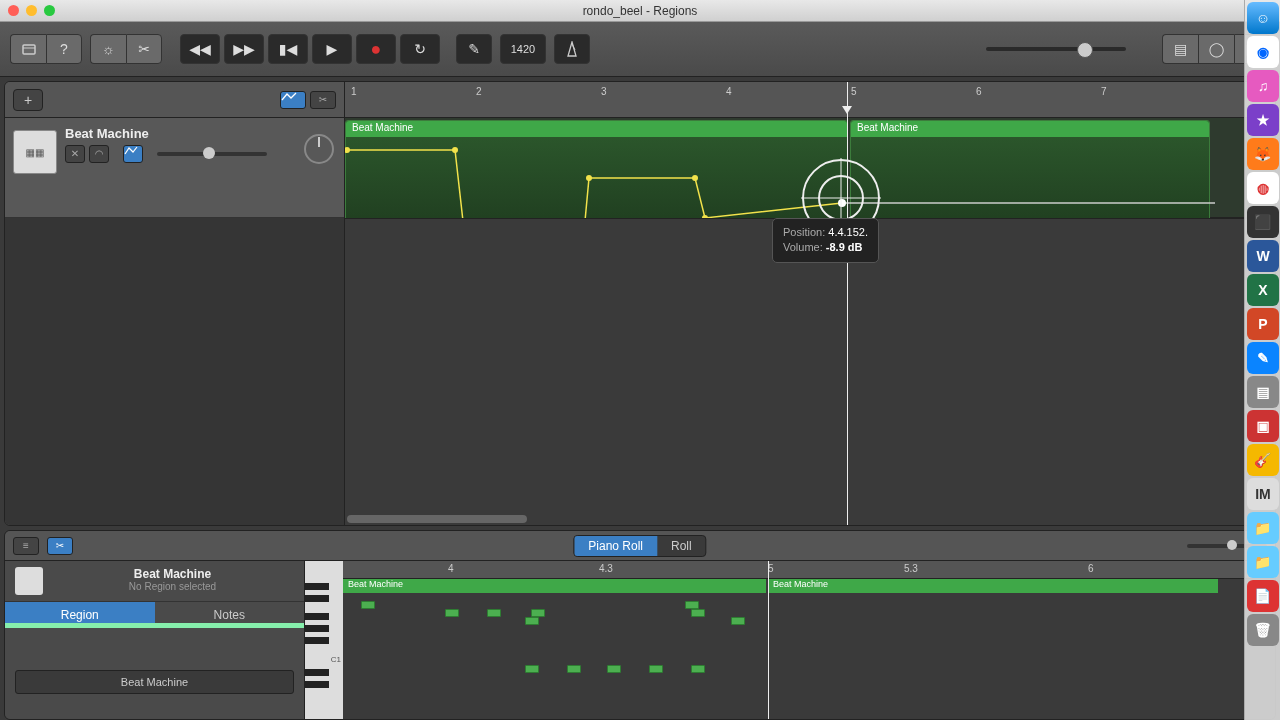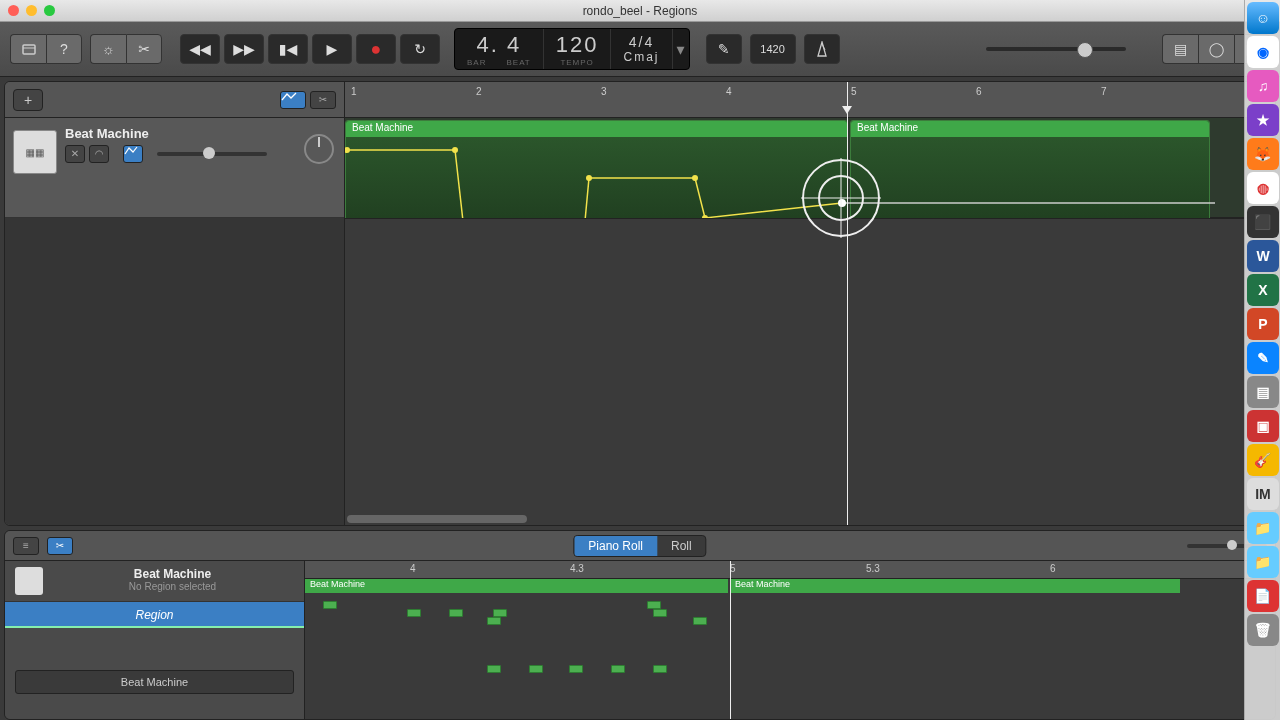--- a/index.html
+++ b/index.html
@@ -79,21 +79,21 @@
 .seg-ctrl div { padding: 3px 14px; font-size: 12px; color: #ccc; }
 .seg-ctrl div.active { background: #3b7fc4; color: #fff; }
 .pr-body { flex: 1; display: flex; }
 .pr-side { width: 300px; background: #4a4a4a; border-right: 1px solid #222; display: flex; flex-direction: column; }
 .pr-info { padding: 6px 10px; text-align: center; border-bottom: 1px solid #333; display: flex; gap: 8px; }
 .pr-info-icon { width: 28px; height: 28px; background: #ddd; border-radius: 3px; }
 .pr-info-txt { flex: 1; }
 .pr-trackname { color: #eee; font-size: 12px; font-weight: 600; }
 .pr-sub { color: #999; font-size: 10px; }
 .pr-tabs { display: flex; height: 26px; }
-.pr-tabs div { flex: 1; text-align: center; font-size: 12px; color: #ccc; line-height: 26px; border-bottom: 2px solid #86efac; font-style: italic; }
+.pr-tabs div { flex: 1; text-align: center; font-size: 12px; color: #ccc; line-height: 26px; border-bottom: 5px solid #86efac; }
 .pr-tabs div.active { background: #3b7fc4; color: #fff; }
 .pr-field { margin: 10px; height: 24px; background: #3a3a3a; border: 1px solid #222; border-radius: 3px; text-align: center; color: #ccc; font-size: 11px; line-height: 22px; margin-top: 42px; }
 .pr-grid-wrap { flex: 1; display: flex; }
 .piano-keys { width: 38px; background: #ddd; position: relative; }
 .piano-keys .black { position: absolute; left: 0; width: 24px; height: 7px; background: #222; }
 .key-label { position: absolute; right: 2px; font-size: 8px; color: #555; }
 .pr-grid { flex: 1; background: #3a3a3a; position: relative; }
 .pr-ruler2 { position: absolute; top: 0; left: 0; right: 0; height: 18px; background: #555; border-bottom: 1px solid #222; color: #ccc; font-size: 10px; }
 .pr-ruler2 span { position: absolute; top: 2px; }
 .pr-region-head { position: absolute; top: 18px; height: 14px; background: #3fa848; color: #fff; font-size: 9px; padding: 0 5px; }
@@ -133,40 +133,20 @@
   </div>
   <div class="transport">
     <div class="tbtn">◀◀</div>
     <div class="tbtn">▶▶</div>
     <div class="tbtn">▮◀</div>
     <div class="tbtn">▶</div>
     <div class="tbtn">
         <span style="color:#d33;font-size:18px;">●</span>
       </div>
     <div class="tbtn">↻</div>
-  </div>
-  <div class="lcd">
-    <div class="lcd-seg">
-      <div class="lcd-val">4. 4</div>
-      <div style="display:flex;gap:20px;justify-content:center">
-          <span class="lcd-label">BAR</span>
-          <span class="lcd-label">BEAT</span>
-        </div>
-    </div>
-    <div class="lcd-seg">
-      <div class="lcd-val">120</div>
-      <div class="lcd-label">TEMPO</div>
-    </div>
-    <div class="lcd-seg">
-      <div class="lcd-val small">4/4</div>
-      <div class="lcd-val small" style="font-size:12px">Cmaj</div>
-    </div>
-    <div class="lcd-seg" style="padding:0 4px">
-        <span style="color:#888">▾</span>
-      </div>
   </div>
   <div class="tbtn dark" style="margin-left:8px">✎</div>
   <div class="tbtn dark" style="width:46px;font-size:11px">1420</div>
   <div class="tbtn dark">
       <svg width="14" height="16">
         <path d="M7 1 L11 15 L3 15 Z" fill="none" stroke="#ccc" stroke-width="1.3"></path>
         <line x1="7" y1="3" x2="10" y2="9" stroke="#ccc"></line>
       </svg>
     </div>
   <div class="spacer"></div>
@@ -247,20 +227,24 @@
         <circle cx="497" cy="67" r="4" fill="#fff"></circle>
       </svg>
       <div class="crosshair">
         <svg width="80" height="80">
             <circle cx="40" cy="40" r="38"></circle>
             <circle cx="40" cy="40" r="22"></circle>
             <line x1="40" y1="0" x2="40" y2="80" stroke="#eee"></line>
             <line x1="0" y1="40" x2="80" y2="40" stroke="#eee"></line>
           </svg>
       </div>
+      <div class="tooltip">
+        <div><span class="lab">Position:</span> <span>4.4.152.</span></div>
+        <div><span class="lab">Volume:</span> <b>-8.9 dB</b></div>
+      </div>
     </div>
     <div class="emptylane">
       <div class="scroll-h"></div>
     </div>
   </div>
 </div>
 
 <div class="pianoroll">
   <div class="pr-top">
     <div class="mini-btn" style="width:26px">≡</div>
@@ -278,28 +262,39 @@
     <div class="pr-side">
       <div class="pr-info">
         <div class="pr-info-icon"></div>
         <div class="pr-info-txt">
           <div class="pr-trackname">Beat Machine</div>
           <div class="pr-sub">No Region selected</div>
         </div>
       </div>
       <div class="pr-tabs">
         <div class="active">Region</div>
+        <div>Notes</div>
       </div>
       <div class="pr-field">Beat Machine</div>
     </div>
     <div class="pr-grid-wrap">
+      <div class="piano-keys">
+        <div class="black" style="top:22px"></div>
+          <div class="black" style="top:34px"></div>
+        <div class="black" style="top:52px"></div>
+          <div class="black" style="top:64px"></div>
+          <div class="black" style="top:76px"></div>
+        <div class="black" style="top:108px"></div>
+          <div class="black" style="top:120px"></div>
+        <div class="key-label" style="top:94px">C1</div>
+      </div>
       <div class="pr-grid">
         <div class="pr-ruler2">
           <span style="left:105px">4</span>
-          <span style="left:265px">4.3</span>
+          <span style="left:256px">4.3</span>
           <span style="left:425px">5</span>
           <span style="left:561px">5.3</span>
           <span style="left:745px">6</span>
         </div>
         <div class="pr-region-head" style="left:0;width:423px">Beat Machine</div>
         <div class="pr-region-head" style="left:425px;width:450px">Beat Machine</div>
 
         <div style="position:absolute;left:425px;top:0;bottom:0;width:1px;background:#eee"></div>
 
         <div class="note" style="left:18px;top:40px;width:14px"></div>

